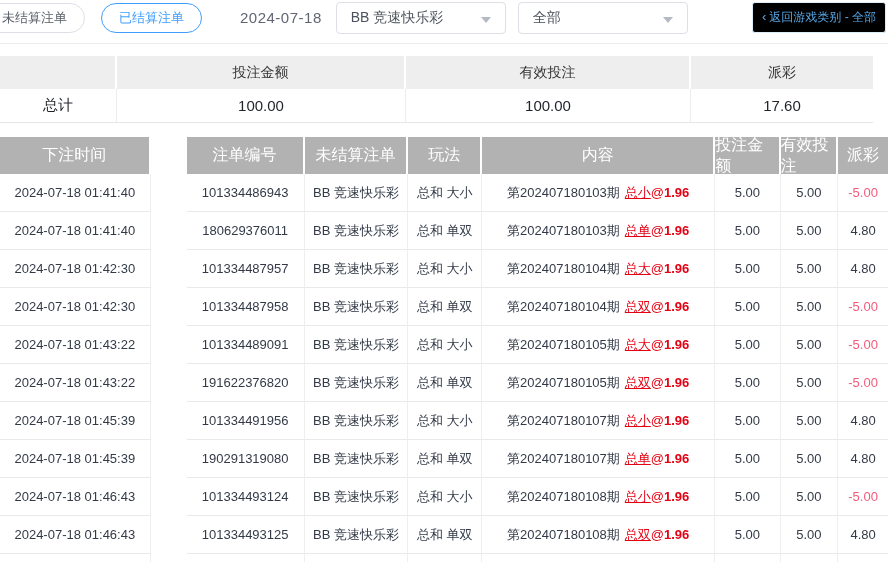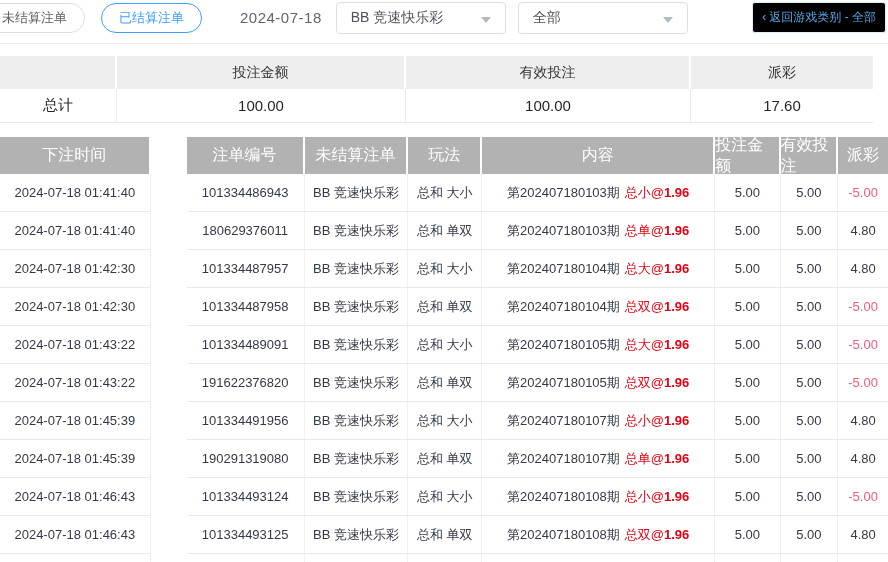--- a/index.html
+++ b/index.html
@@ -41,21 +41,21 @@
   .tr { display:flex; }
   .th { height:37px; background:#b2b2b2; color:#fff; font-size:16px; font-weight:normal;
     display:flex; align-items:center; justify-content:center; }
   .th:not(:last-child){ border-right:2px solid #fff; }
   .td { height:38px; display:flex; align-items:center; justify-content:center;
     font-size:13px; color:#333a47; border-bottom:1px solid #e9e9e9; white-space:nowrap; }
   .td:not(:last-child){ border-right:1px solid #efefef; }
   .c-time{width:157px;} .c-id{width:123px;margin-left:36px;} .c-game{width:108px;} .c-play{width:77px;}
   .c-content{width:243px;} .c-amt{width:68px;} .c-valid{width:60px;} .c-payout{width:52px;}
   .red { color:#e50012; }
-  .red.pick { margin-left:5px; }
+  .red.pick { margin-left:5px;text-decoration:underline; }
   .bold { font-weight:bold; }
   .payout.neg { color:#f25b7b; }
   .tr.partial .td { height:8px; border-bottom:none; }
 </style>
 </head>
 <body>
 
 <div class="toolbar">
   <button class="pill cut">未结算注单</button>
   <button class="pill active">已结算注单</button>

